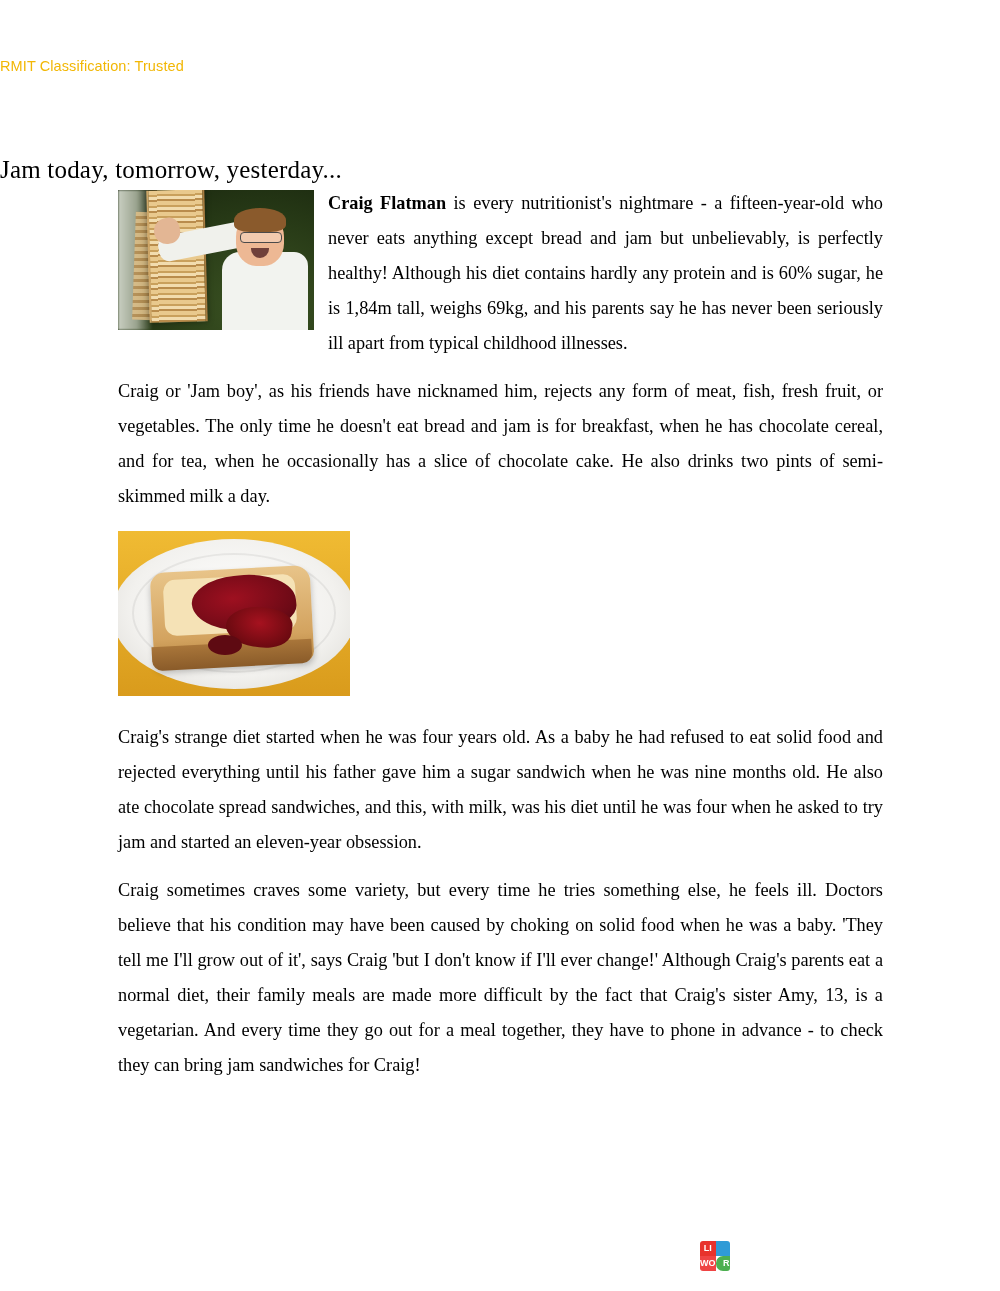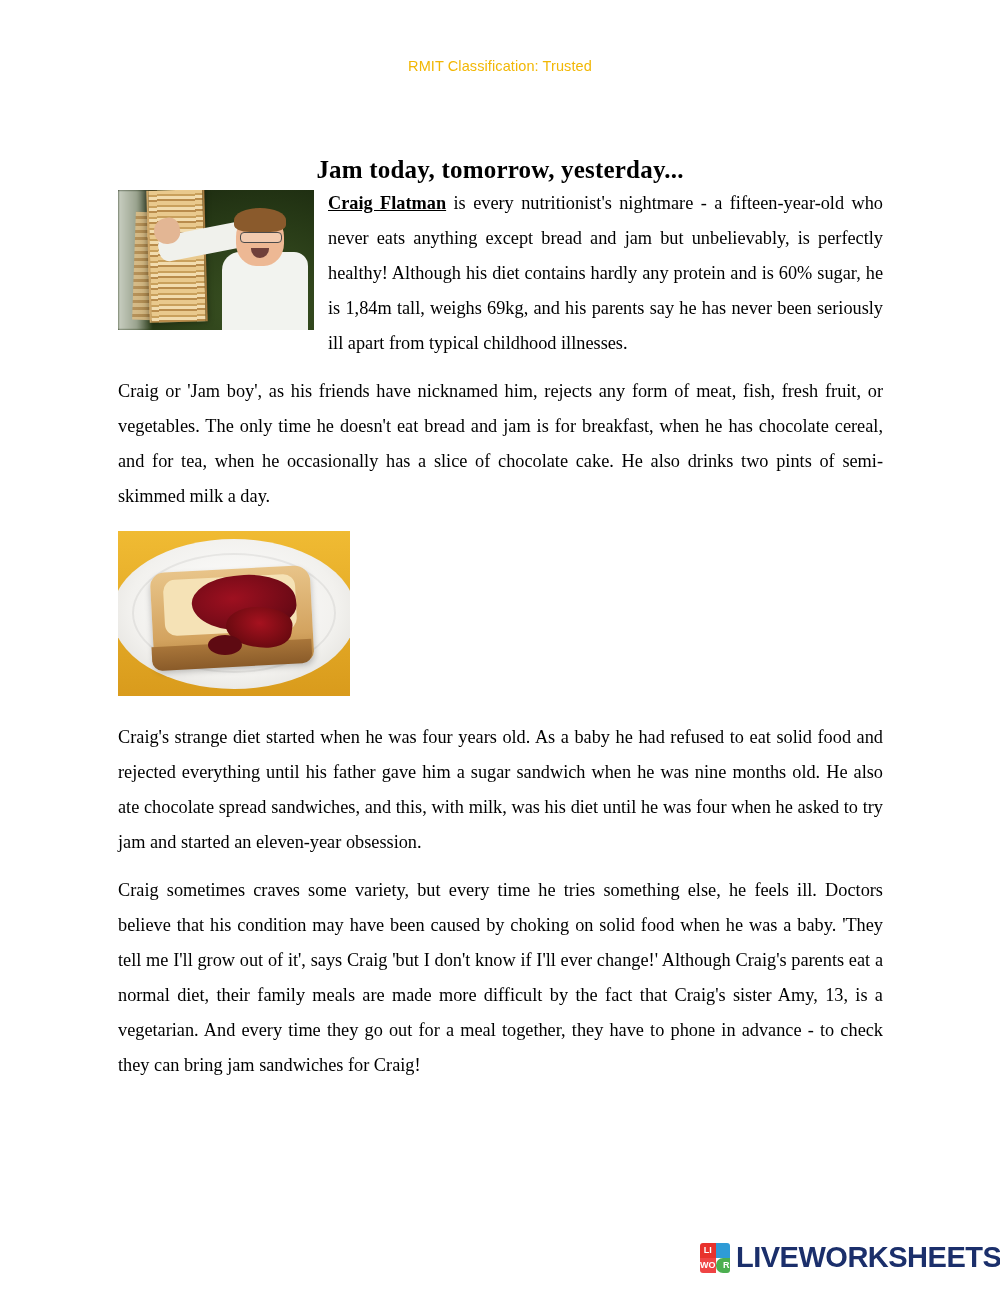--- a/index.html
+++ b/index.html
@@ -19,53 +19,51 @@
     position: relative;
     width: 1000px;
     height: 1291px;
     box-sizing: border-box;
   }
   .classification {
     position: absolute;
     top: 58px;
     left: 0;
     width: 1000px;
-    text-align: center;
+    text-align: left;
     font-family: "Liberation Sans", sans-serif;
     font-size: 14.5px;
     color: #f2b705;
     letter-spacing: 0.1px;
   }
   .doc-title {
     position: absolute;
     top: 139px;
     left: 0;
     width: 1000px;
-    text-align: center;
     font-family: "Liberation Serif", serif;
-    font-weight: bold;
+    font-weight: normal;
     font-size: 25px;
     letter-spacing: 0.2px;
   }
   .content {
     position: absolute;
     top: 186px;
     left: 118px;
     width: 765px;
   }
   p.body-text {
     font-size: 18.3px;
     line-height: 35px;
     margin: 0 0 13px 0;
     text-align: justify;
     text-justify: inter-word;
   }
   .lead-name {
     font-weight: bold;
-    text-decoration: underline;
   }
   
   .img-boy {
     float: left;
     width: 196px;
     height: 140px;
     margin: 4px 14px 0 0;
     position: relative;
     overflow: hidden;
     background: #1d2b14;
@@ -357,16 +355,15 @@
     <p class="body-text">Craig sometimes craves some variety, but every time he tries something else, he feels ill. Doctors believe that his condition may have been caused by choking on solid food when he was a baby. 'They tell me I'll grow out of it', says Craig 'but I don't know if I'll ever change!' Although Craig's parents eat a normal diet, their family meals are made more difficult by the fact that Craig's sister Amy, 13, is a vegetarian. And every time they go out for a meal together, they have to phone in advance - to check they can bring jam sandwiches for Craig!</p>
   </div>
 
   <div class="footer-logo">
     <div class="logo-mark">
       <span>LI</span>
       <span>VE</span>
       <span>WO</span>
       <span>RK</span>
     </div>
-    <div class="logo-text">LIVEWORKSHEETS</div>
   </div>
 
 </div>
 
 </body></html>

